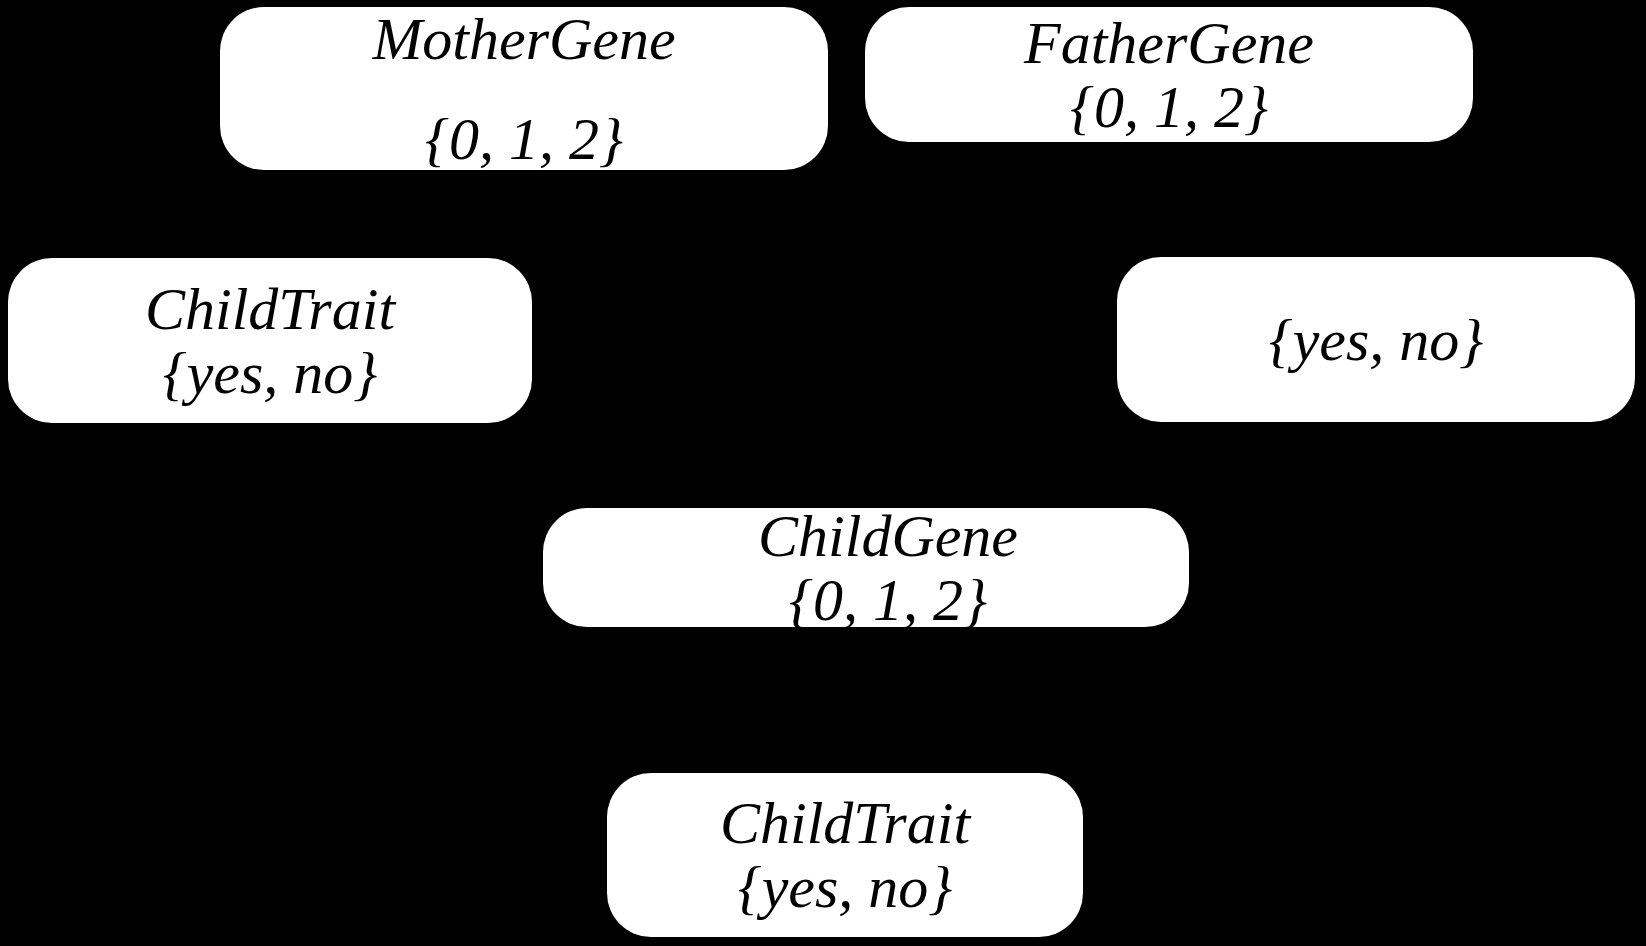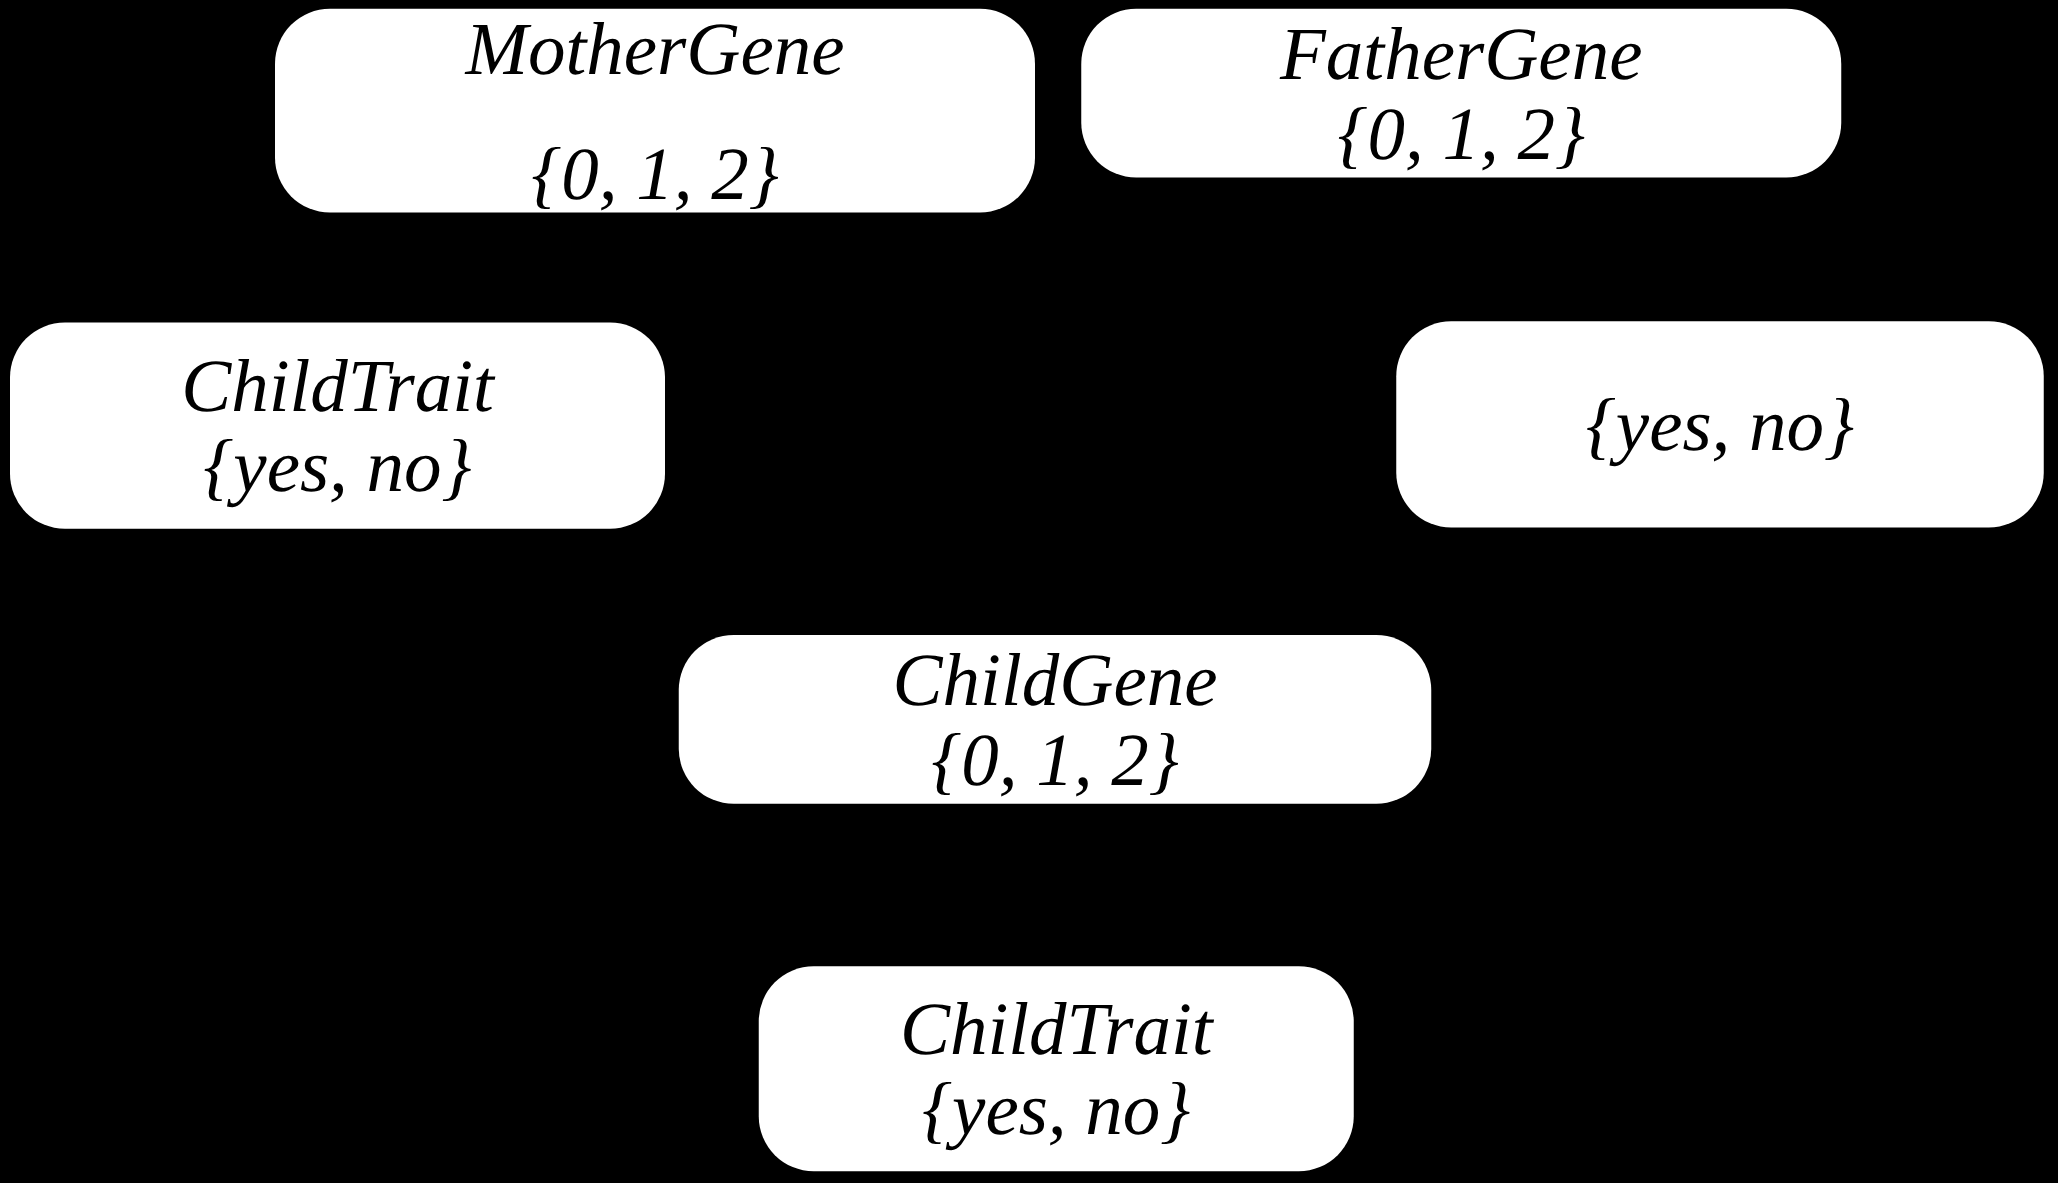--- a/index.html
+++ b/index.html
@@ -31,21 +31,21 @@
   }
   .node .node-label,
   .node .node-domain {
     white-space: nowrap;
   }
   
   .node-mother-gene  { left: 220px;  top: 7px;   width: 608px; height: 163px; gap: 36px; }
   .node-father-gene  { left: 865px;  top: 7px;   width: 608px; height: 135px; }
   .node-mother-trait { left: 8px;    top: 258px; width: 524px; height: 165px; }
   .node-father-trait { left: 1117px; top: 257px; width: 518px; height: 165px; }
-  .node-child-gene   { left: 543px;  top: 508px; width: 602px; height: 135px; }
+  .node-child-gene   { left: 543px;  top: 508px; width: 602px; height: 119px; padding-left: 44px; }
   .node-child-trait  { left: 607px;  top: 773px; width: 476px; height: 164px; }
 </style>
 </head>
 <body>
 
 <div class="canvas">
 
   <div class="node node-mother-gene">
     <div class="node-label">MotherGene</div>
     <div class="node-domain">{0, 1, 2}</div>

